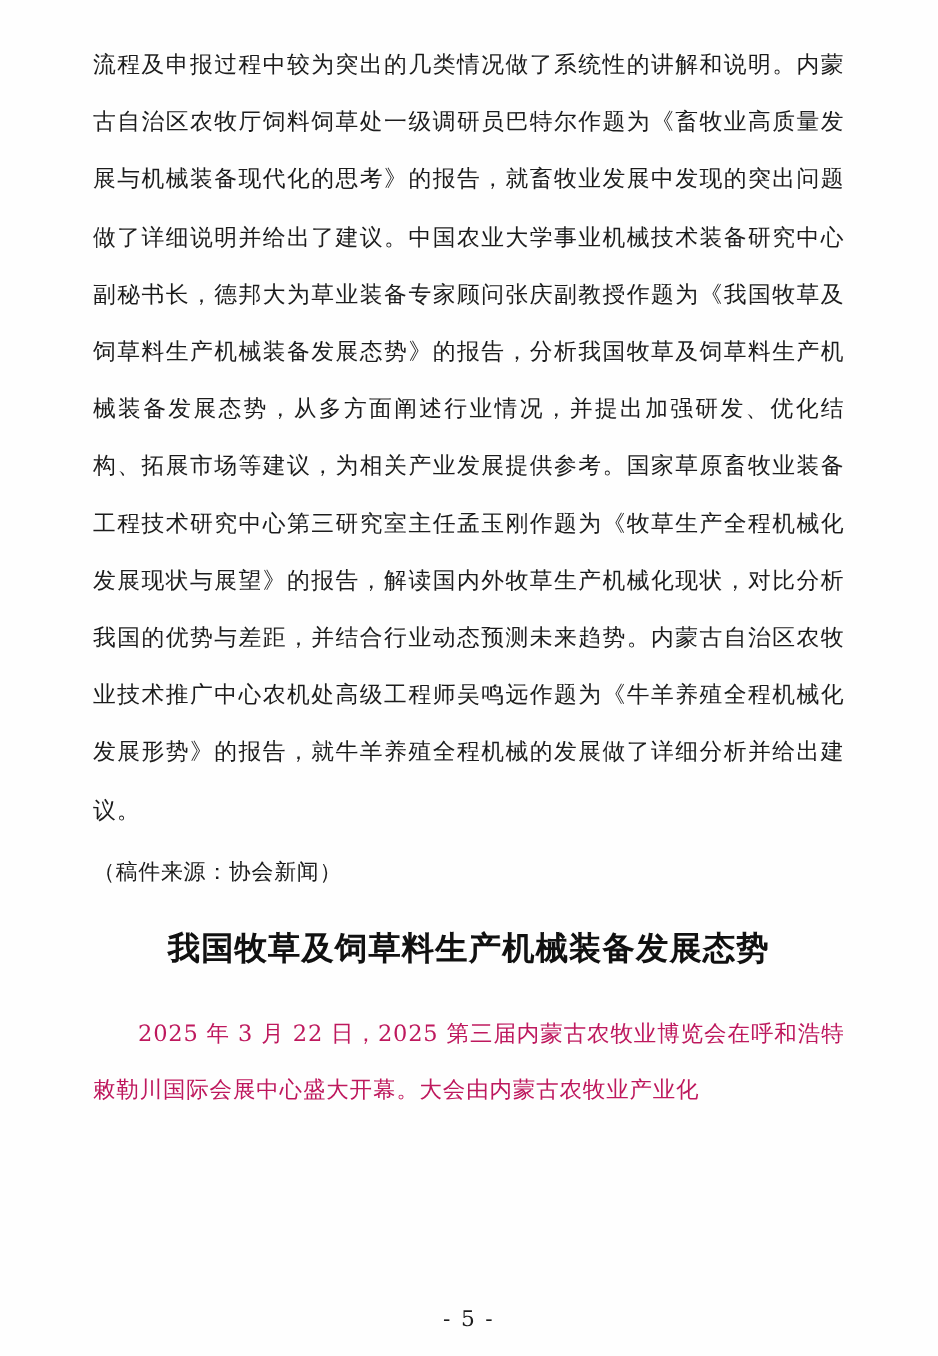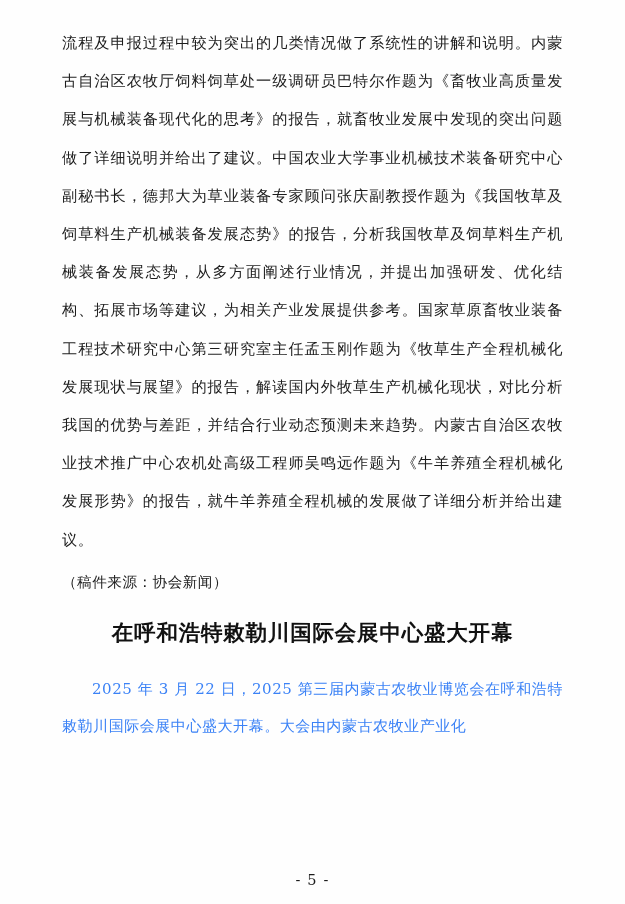--- a/index.html
+++ b/index.html
@@ -56,21 +56,21 @@
     display: block;
     margin-top: 8px;
   }
   .article-body {
     margin-top: 16px;
     font-size: 15px;
     line-height: 37.5px;
     text-align: justify;
     text-justify: inter-ideograph;
     letter-spacing: 0.55px;
-    color: #3b82f6;
+    color: #be185d;
   }
   .article-body p {
     margin: 0;
     text-indent: 2em;
   }
   .page-number {
     position: absolute;
     left: 0;
     right: 0;
     bottom: 16px;
@@ -85,21 +85,21 @@
 
 <div class="page">
 
   <div class="body-text">
     <p>流程及申报过程中较为突出的几类情况做了系统性的讲解和说明。内蒙古自治区农牧厅饲料饲草处一级调研员巴特尔作题为《畜牧业高质量发展与机械装备现代化的思考》的报告，就畜牧业发展中发现的突出问题做了详细说明并给出了建议。中国农业大学事业机械技术装备研究中心副秘书长，德邦大为草业装备专家顾问张庆副教授作题为《我国牧草及饲草料生产机械装备发展态势》的报告，分析我国牧草及饲草料生产机械装备发展态势，从多方面阐述行业情况，并提出加强研发、优化结构、拓展市场等建议，为相关产业发展提供参考。国家草原畜牧业装备工程技术研究中心第三研究室主任孟玉刚作题为《牧草生产全程机械化发展现状与展望》的报告，解读国内外牧草生产机械化现状，对比分析我国的优势与差距，并结合行业动态预测未来趋势。内蒙古自治区农牧业技术推广中心农机处高级工程师吴鸣远作题为《牛羊养殖全程机械化发展形势》的报告，就牛羊养殖全程机械的发展做了详细分析并给出建议。</p>
   </div>
 
   <div class="source-line">（稿件来源：协会新闻）</div>
 
   <div class="headline">
-    <span class="line2">在呼和浩特敕勒川国际会展中心盛大开幕</span>
+    <span class="line2">我国牧草及饲草料生产机械装备发展态势</span>
   </div>
 
   <div class="article-body">
     <p>2025 年 3 月 22 日，2025 第三届内蒙古农牧业博览会在呼和浩特敕勒川国际会展中心盛大开幕。大会由内蒙古农牧业产业化</p>
   </div>
 
   <div class="page-number">- 5 -</div>
 
 </div>
 

